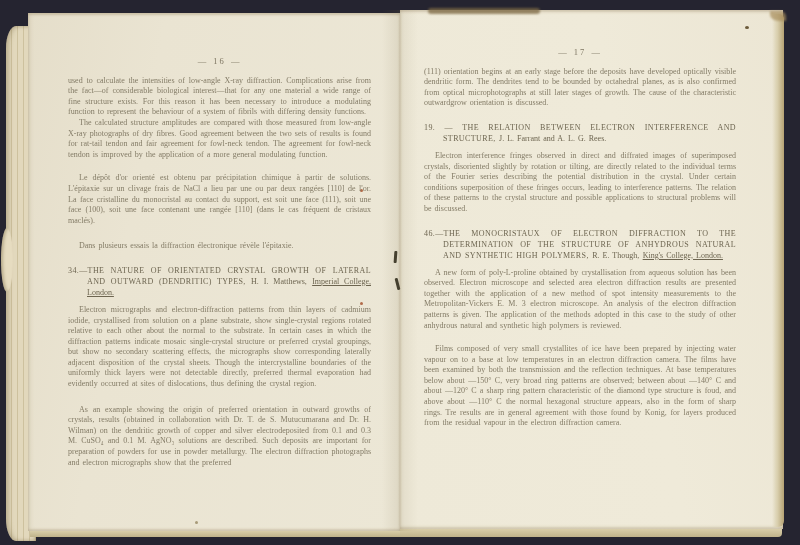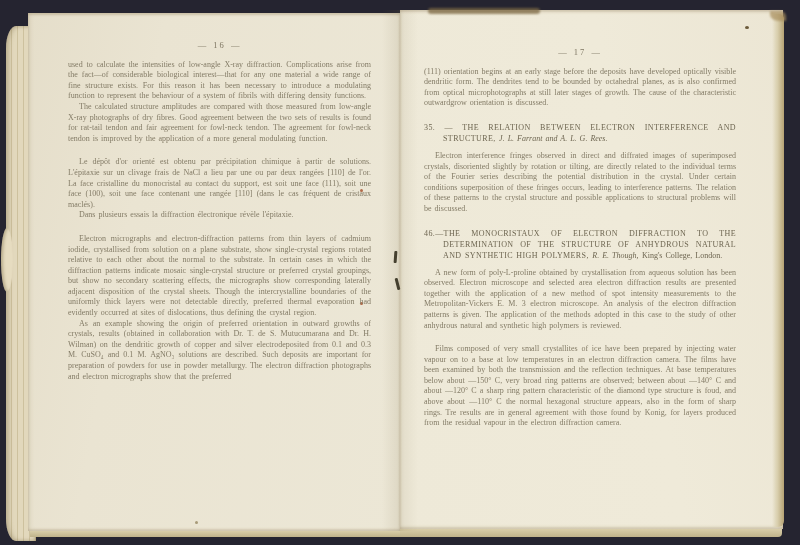--- a/index.html
+++ b/index.html
@@ -60,33 +60,33 @@
   .speck.sp1{left:360px;top:189px;width:3px;height:3px;background:#b26b4a;}
   .speck.sp2{left:360px;top:302px;width:3px;height:3px;background:#b26b4a;}
   .speck.sp3{left:195px;top:521px;width:3px;height:3px;background:#a79a79;}
   .speck.sp4{left:745px;top:26px;width:4px;height:3px;background:#6b5a3a;}
 
   
   .textblock{
     position:absolute;color:#837b66;font-size:8px;line-height:10.6px;
     text-align:justify;word-spacing:1px;
   }
-  .text-left{left:68px;top:40px;width:303px;}
+  .text-left{left:68px;top:56px;width:303px;}
   .text-right{left:424px;top:47px;width:312px;}
   .pagenum{text-align:center;color:#7e7662;letter-spacing:2px;margin:0 0 9px 0;font-size:8.5px;}
   p{margin:0;}
   p.ind{text-indent:11px;}
   .entry{margin-top:13px;}
   .entry-heading{
     color:#6d6550;letter-spacing:.4px;line-height:11px;
     padding-left:19px;text-indent:-19px;margin-bottom:7px;
   }
-  .entry-heading .authors{font-style:italic;letter-spacing:0;}
-  .entry-heading .affil{letter-spacing:0;}
-  .entry p + p{margin-top:0;}
+  .entry-heading .authors{letter-spacing:0;}
+  .entry-heading .affil{letter-spacing:0;text-decoration:underline;}
+  .entry p + p{margin-top:15px;}
 </style>
 </head>
 <body>
 
 <div class="edge-stack"></div>
 <div class="edge-bump"></div>
 
 <div class="page page-left"></div>
 <div class="page page-right"></div>
 <div class="bottom-strip bs-left"></div>
@@ -106,31 +106,32 @@
   <p class="pagenum">— 16 —</p>
   <p>used to calculate the intensities of low-angle X-ray diffraction. Complications arise from the fact—of considerable biological interest—that for any one material a wide range of fine structure exists. For this reason it has been necessary to introduce a modulating function to represent the behaviour of a system of fibrils with differing density functions.</p>
   <p class="ind">The calculated structure amplitudes are compared with those measured from low-angle X-ray photographs of dry fibres. Good agreement between the two sets of results is found for rat-tail tendon and fair agreement for fowl-neck tendon. The agreement for fowl-neck tendon is improved by the application of a more general modulating function.</p>
 
   <div class="entry">
     <p class="ind">Le dépôt d'or orienté est obtenu par précipitation chimique à partir de solutions. L'épitaxie sur un clivage frais de NaCl a lieu par une ou par deux rangées [110] de l'or. La face cristalline du monocristal au contact du support, est soit une face (111), soit une face (100), soit une face contenant une rangée [110] (dans le cas fréquent de cristaux maclés).</p>
     <p class="ind">Dans plusieurs essais la diffraction électronique révèle l'épitaxie.</p>
   </div>
 
   <div class="entry">
+    <div class="entry-heading"><span>34.—</span><span>THE NATURE OF ORIENTATED CRYSTAL GROWTH OF LATERAL AND OUTWARD (DENDRITIC) TYPES,</span> <span class="authors">H. I. Matthews,</span> <span class="affil">Imperial College, London.</span></div>
     <p class="ind">Electron micrographs and electron-diffraction patterns from thin layers of cadmium iodide, crystallised from solution on a plane substrate, show single-crystal regions rotated relative to each other about the normal to the substrate. In certain cases in which the diffraction patterns indicate mosaic single-crystal structure or preferred crystal groupings, but show no secondary scattering effects, the micrographs show corresponding laterally adjacent disposition of the crystal sheets. Though the intercrystalline boundaries of the uniformly thick layers were not detectable directly, preferred thermal evaporation had evidently occurred at sites of dislocations, thus defining the crystal region.</p>
     <p class="ind">As an example showing the origin of preferred orientation in outward growths of crystals, results (obtained in collaboration with Dr. T. de S. Mutucumarana and Dr. H. Wilman) on the dendritic growth of copper and silver electrodeposited from 0.1 and 0.3 M. CuSO₄ and 0.1 M. AgNO₃ solutions are described. Such deposits are important for preparation of powders for use in powder metallurgy. The electron diffraction photographs and electron micrographs show that the preferred</p>
   </div>
 </div>
 
 <div class="textblock text-right">
   <p class="pagenum">— 17 —</p>
   <p>(111) orientation begins at an early stage before the deposits have developed optically visible dendritic form. The dendrites tend to be bounded by octahedral planes, as is also confirmed from optical microphotographs at still later stages of growth. The cause of the characteristic outwardgrow orientation is discussed.</p>
 
   <div class="entry">
-    <div class="entry-heading"><span>35. — </span><span>THE RELATION BETWEEN ELECTRON INTERFERENCE AND STRUCTURE,</span> <span class="authors">J. L. Farrant and A. L. G. Rees.</span> <span class="affil"></span></div>
+    <div class="entry-heading"><span>19. — </span><span>THE RELATION BETWEEN ELECTRON INTERFERENCE AND STRUCTURE,</span> <span class="authors">J. L. Farrant and A. L. G. Rees.</span> <span class="affil"></span></div>
     <p class="ind">Electron interference fringes observed in direct and diffrated images of superimposed crystals, disoriented slightly by rotation or tilting, are directly related to the individual terms of the Fourier series describing the potential distribution in the crystal. Under certain conditions superposition of these fringes occurs, leading to interference patterns. The relation of these patterns to the crystal structure and possible applications to structural problems will be discussed.</p>
   </div>
 
   <div class="entry">
     <div class="entry-heading"><span>46.—</span><span>THE MONOCRISTAUX OF ELECTRON DIFFRACTION TO THE DETERMINATION OF THE STRUCTURE OF ANHYDROUS NATURAL AND SYNTHETIC HIGH POLYMERS,</span> <span class="authors">R. E. Though,</span> <span class="affil">King's College, London.</span></div>
     <p class="ind">A new form of poly-L-proline obtained by crystallisation from aqueous solution has been observed. Electron microscope and selected area electron diffraction results are presented together with the application of a new method of spot intensity measurements to the Metropolitan-Vickers E. M. 3 electron microscope. An analysis of the electron diffraction patterns is given. The application of the methods adopted in this case to the study of other anhydrous natural and synthetic high polymers is reviewed.</p>
   </div>
 
   <div class="entry">
     <p class="ind">Films composed of very small crystallites of ice have been prepared by injecting water vapour on to a base at low temperatures in an electron diffraction camera. The films have been examined by both the transmission and the reflection techniques. At base temperatures below about —150° C, very broad ring patterns are observed; between about —140° C and about —120° C a sharp ring pattern characteristic of the diamond type structure is foud, and above about —110° C the normal hexagonal structure appears, also in the form of sharp rings. Tre results are in general agreement with those found by Konig, for layers produced from the residual vapour in the electron diffraction camera.</p>

